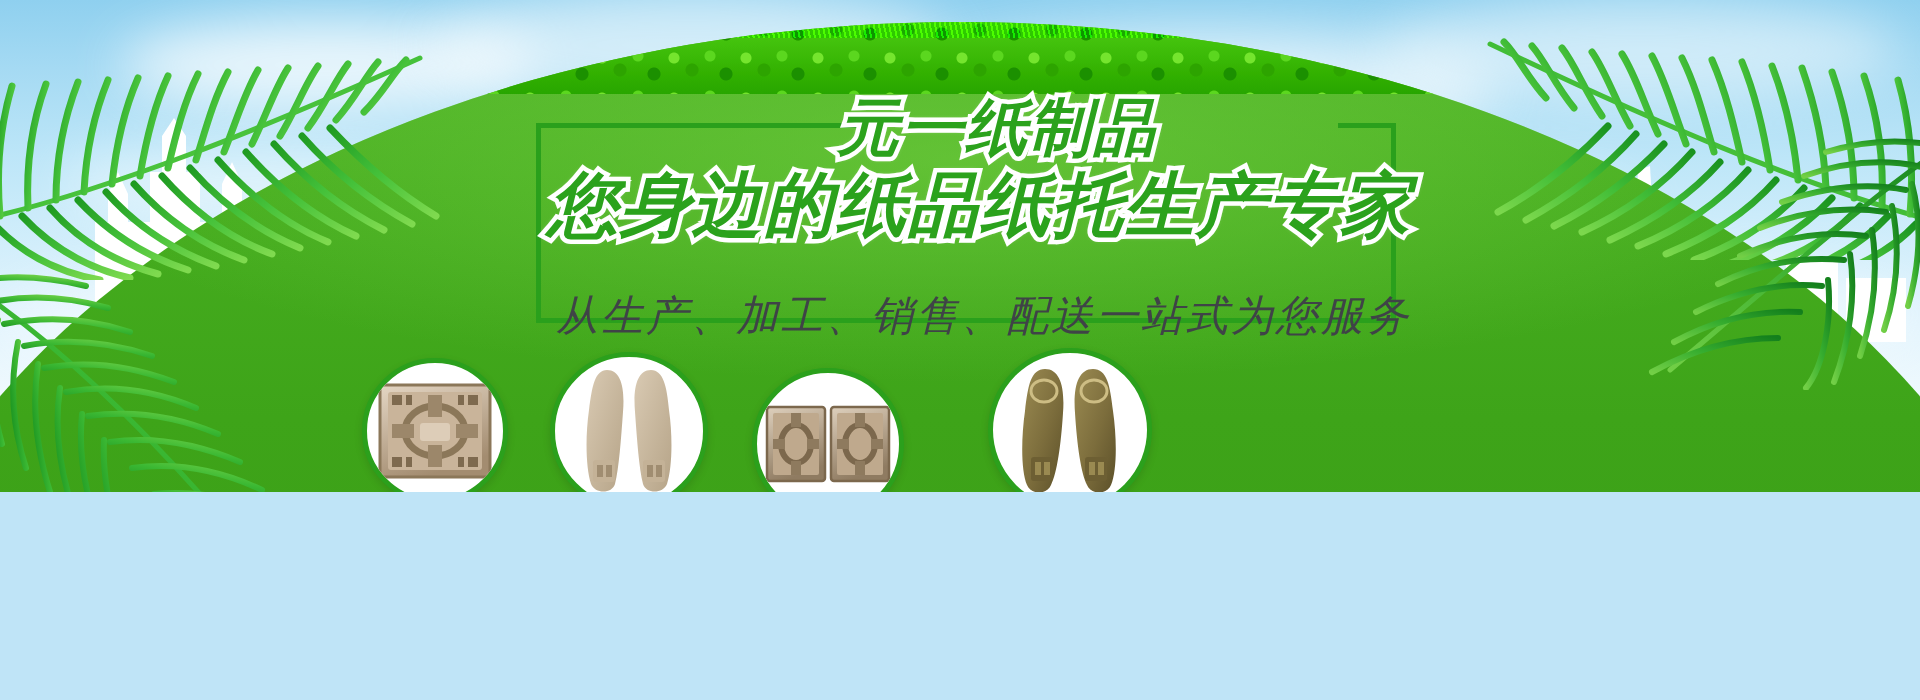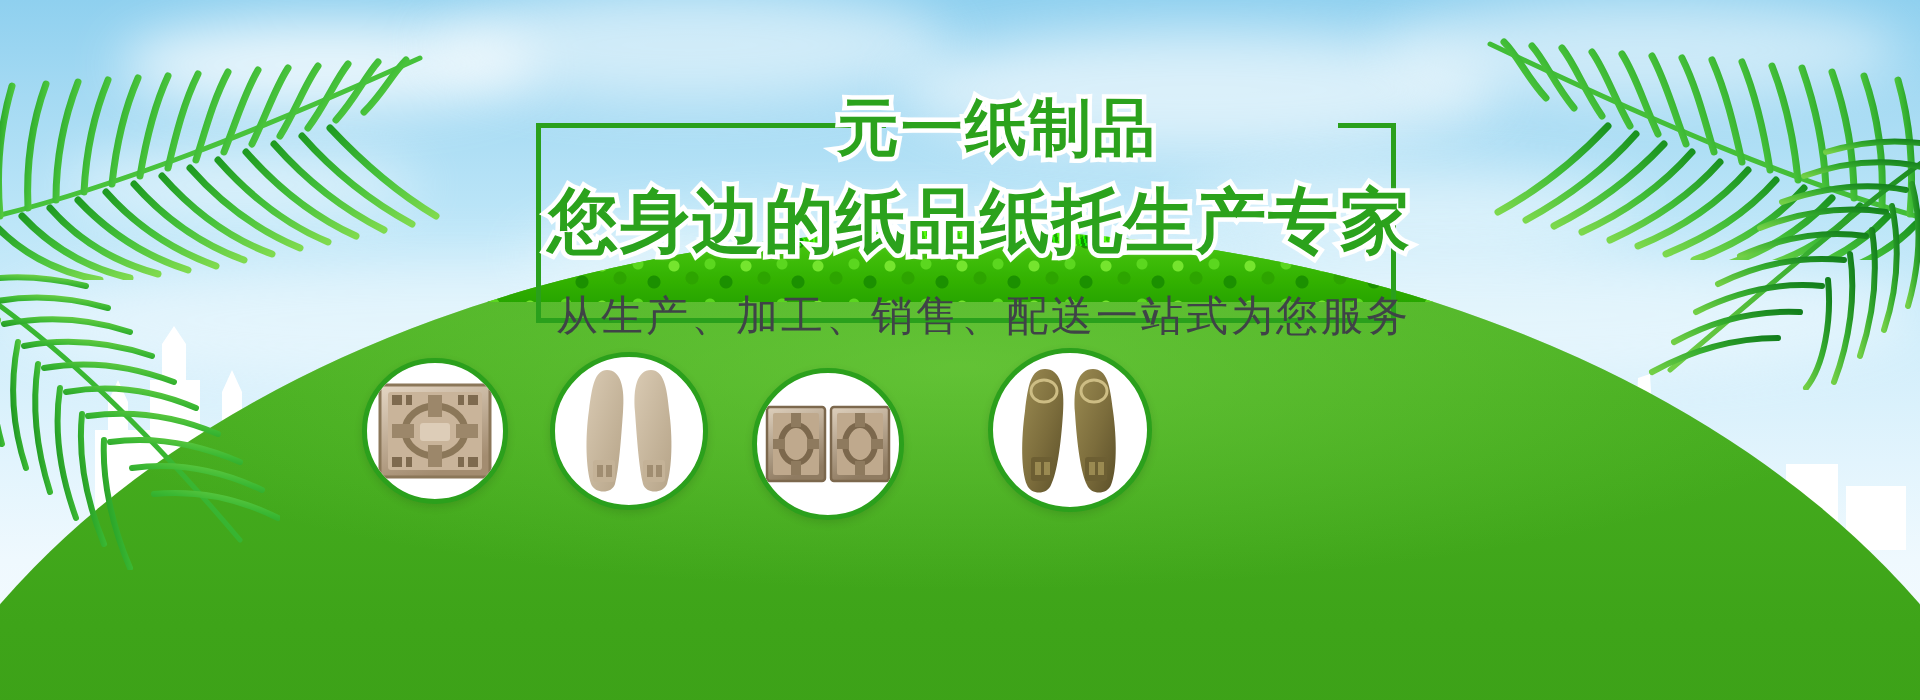--- a/index.html
+++ b/index.html
@@ -1,22 +1,23 @@
 <!DOCTYPE html>
 <html><head>
 <meta charset="utf-8">
 <style>
   * { margin:0; padding:0; box-sizing:border-box; }
   html,body { width:1920px; height:700px; overflow:hidden; }
   body { font-family:"Liberation Sans", sans-serif; background:#bfe4f7; }
 
   #banner {
-    position:relative; width:1920px; height:700px; overflow:hidden;
+    position:relative; width:1920px; height:492px; overflow:hidden;
     background:linear-gradient(to bottom,
       #8fd0ef 0%, #a5daf3 14%, #bde6f8 32%, #d2eefb 50%, #e2f4fd 66%, #eff9fe 80%, #f7fcff 100%);
+    font-style:italic;
   }
 
   
   .cloud { position:absolute; border-radius:50%; background:#ffffff; filter:blur(26px); }
 
   
   #city { position:absolute; left:0; bottom:150px; width:1920px; height:420px; }
 
   
   #hill {
@@ -68,21 +69,21 @@
   #frame .f-bottom    { position:absolute; left:0; bottom:0; width:860px; height:5px; background:#2aa01c; }
 
   .hl {
     position:relative; color:#2ba21c; font-weight:bold;
     font-family:"DejaVu Sans","Liberation Sans",sans-serif;
     letter-spacing:2px; white-space:nowrap;
     -webkit-text-stroke:9px #ffffff; paint-order:stroke fill;
     text-shadow:0 0 2px #fff, 0 0 6px rgba(255,255,255,.9);
   }
   #hl1 { font-size:62px; line-height:66px; text-align:center; padding-left:34px; }
-  #hl2 { font-size:70px; line-height:80px; text-align:center; margin-top:20px; }
+  #hl2 { font-size:70px; line-height:80px; text-align:center; margin-top:4px; }
 
   #subtitle {
     position:absolute; left:556px; top:288px; width:840px; text-align:center;
     font-family:"DejaVu Sans","Liberation Sans",sans-serif;
     font-size:42px; color:#3f4347; letter-spacing:3px; white-space:nowrap;
   }
 
   
   #products { position:absolute; left:0; top:0; width:1920px; height:700px; }
   .product {

